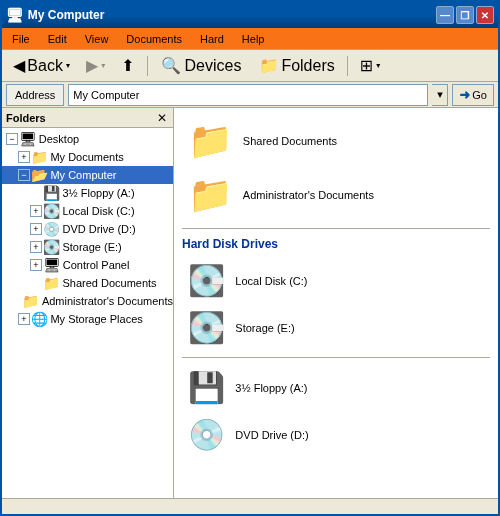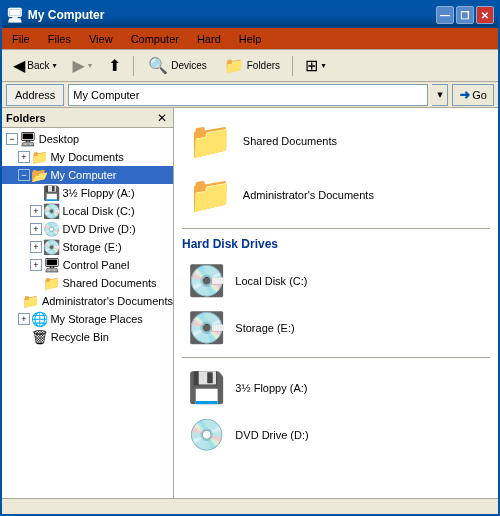--- a/index.html
+++ b/index.html
@@ -24,21 +24,21 @@
       background: #5588CC;
       border: 1px solid #88AACC;
       border-radius: 2px;
       display: flex; align-items: center; justify-content: center;
       cursor: pointer; font-size: 10px; color: white; font-weight: bold;
     }
     .title-btn.close { background: #CC3333; }
 
     
     .menu-bar {
-      background: #c2410c;
+      background: #f97316;
       height: 22px;
       display: flex;
       align-items: center;
       padding: 0 4px;
       border-bottom: 1px solid #ACA899;
       gap: 6px;
     }
     .menu-item { padding: 2px 6px; cursor: pointer; font-size: 11px; }
 
     
@@ -52,21 +52,21 @@
       gap: 2px;
     }
     .toolbar-btn {
       display: flex; align-items: center; gap: 2px;
       padding: 2px 6px; cursor: pointer; font-size: 11px;
       border: 1px solid transparent;
       height: 26px;
     }
     .toolbar-sep { width: 1px; height: 20px; background: #ACA899; margin: 0 3px; }
     .toolbar-icon { font-size: 16px; }
-    .toolbar-label { font-size: 10px; }
+    .toolbar-label { font-size: 16px; }
     .dropdown-arrow { font-size: 8px; margin-left: 1px; }
     .search-btn { display: flex; align-items: center; gap: 3px; padding: 2px 8px; font-size: 11px; border: 1px solid transparent; height: 26px; cursor: pointer; }
 
     
     .address-bar {
       background: #ECE9D8;
       height: 26px;
       display: flex;
       align-items: center;
       padding: 0 4px;
@@ -201,23 +201,23 @@
     <span class="title-bar-title">My Computer</span>
     <div class="title-bar-buttons">
       <div class="title-btn">—</div>
       <div class="title-btn">❐</div>
       <div class="title-btn close">✕</div>
     </div>
   </div>
 
   <div class="menu-bar">
     <span class="menu-item">File</span>
-    <span class="menu-item">Files</span>
+    <span class="menu-item">Edit</span>
     <span class="menu-item">View</span>
-    <span class="menu-item">Computer</span>
+    <span class="menu-item">Documents</span>
     <span class="menu-item">Hard</span>
     <span class="menu-item">Help</span>
   </div>
 
   <div class="toolbar">
     <div class="toolbar-btn">
       <span class="toolbar-icon">◀</span>
       <span class="toolbar-label">Back</span>
       <span class="dropdown-arrow">▾</span>
     </div>
@@ -345,27 +345,20 @@
         </div>
 
         <div class="tree-item">
           <span style="display:inline-block;width:4px"></span>
           <span style="display:inline-block;width:12px"></span>
           <span class="tree-expand">+</span>
           <span class="tree-icon network-icon"></span>
           <span class="tree-label">My Storage Places</span>
         </div>
 
-        <div class="tree-item">
-          <span style="display:inline-block;width:4px"></span>
-          <span style="display:inline-block;width:12px"></span>
-          <span class="tree-expand empty"></span>
-          <span class="tree-icon recycle-icon"></span>
-          <span class="tree-label">Recycle Bin</span>
-        </div>
 
       </div>
     </div>
 
     <div class="files-panel">
 
 
       <div class="file-item">
         <span class="file-icon large-folder">📁</span>
         <span class="file-label">Shared Documents</span>

